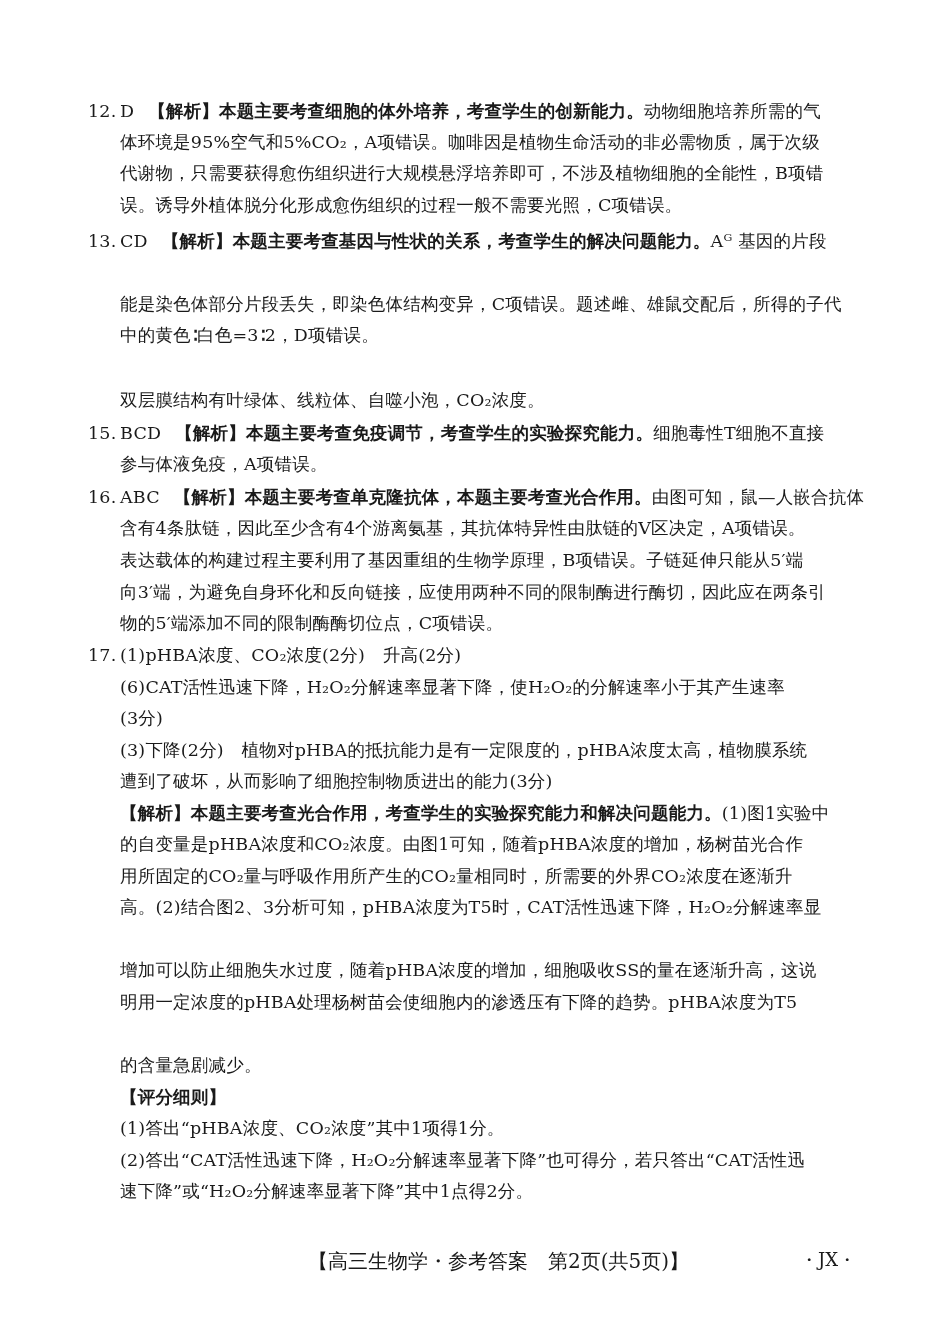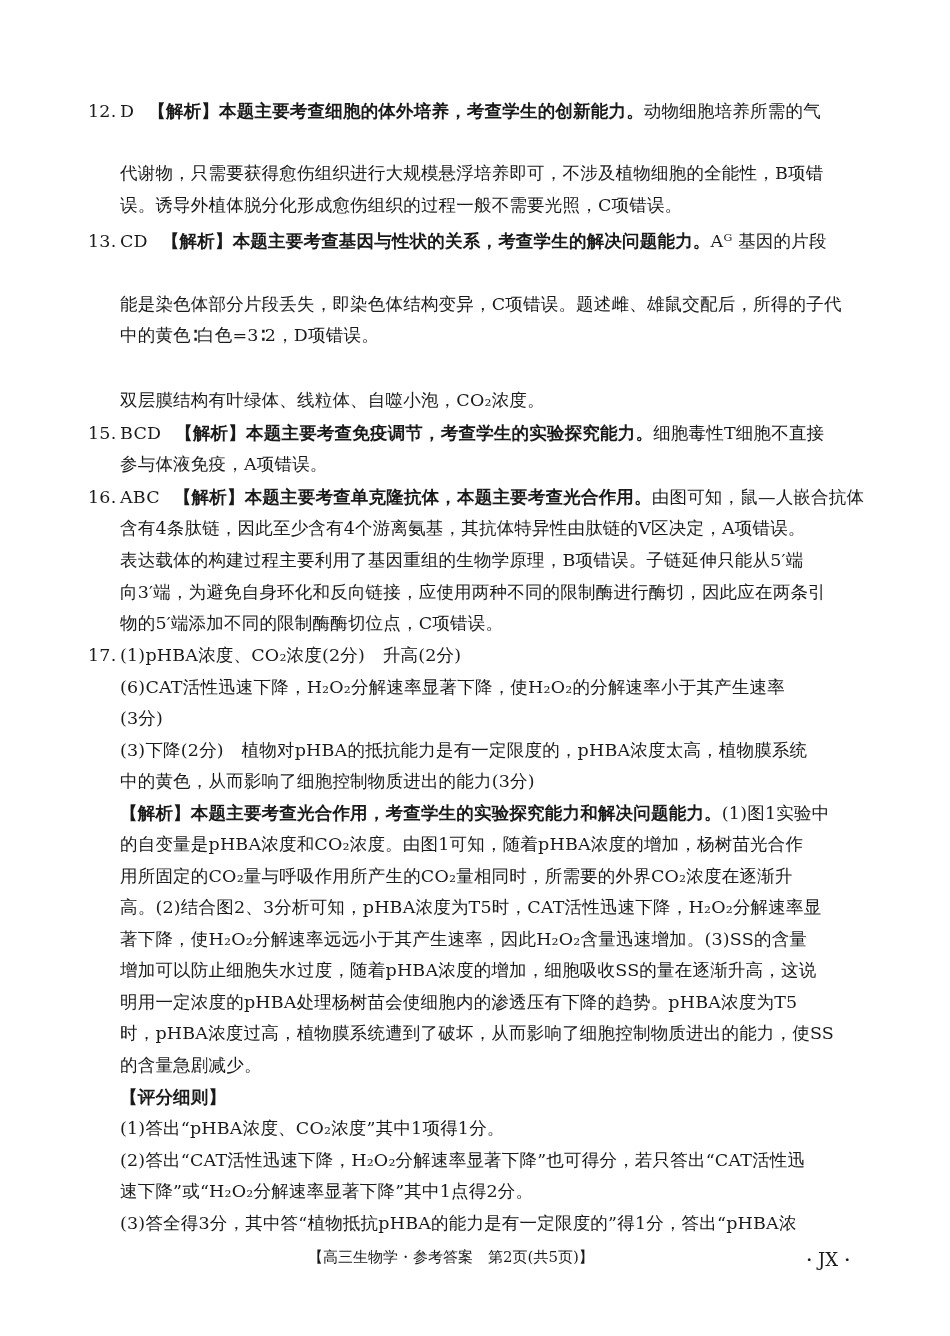--- a/index.html
+++ b/index.html
@@ -12,33 +12,34 @@
   .line {
     position: absolute; left: 0; white-space: nowrap;
     font-size: 17.5px; line-height: 30px; letter-spacing: 0.2px;
   }
   .l0 { left: 88px; }
   .l1 { left: 120px; }
   .b { font-weight: bold; font-family: "DejaVu Sans", "Liberation Sans", sans-serif; }
   .num { display: inline-block; width: 32px; }
   .ans { display: inline-block; margin-right: 14px; }
   .footer {
-    position: absolute; top: 1248px; left: 308px; font-size: 15px; white-space: nowrap;
+    position: absolute; top: 1248px; left: 308px; font-size: 20px; white-space: nowrap;
     font-family: "DejaVu Serif", serif;
   }
   .footer-right { position: absolute; top: 1248px; left: 800px; font-size: 18px; }
 </style>
 </head>
 <body>
 
 <div class="page">
 
   <div class="line l0" style="top:96px">
     <span class="num">12.</span><span class="ans">D</span><span class="b">【解析】</span><span class="b">本题主要考查细胞的体外培养，考查学生的创新能力。</span><span>动物细胞培养所需的气</span>
   </div>
+  <div class="line l1" style="top:127px">体环境是95%空气和5%CO₂，A项错误。咖啡因是植物生命活动的非必需物质，属于次级</div>
   <div class="line l1" style="top:158px">代谢物，只需要获得愈伤组织进行大规模悬浮培养即可，不涉及植物细胞的全能性，B项错</div>
   <div class="line l1" style="top:190px">误。诱导外植体脱分化形成愈伤组织的过程一般不需要光照，C项错误。</div>
 
   <div class="line l0" style="top:226px">
     <span class="num">13.</span><span class="ans">CD</span><span class="b">【解析】</span><span class="b">本题主要考查基因与性状的关系，考查学生的解决问题能力。</span><span>Aᴳ 基因的片段</span>
   </div>
   <div class="line l1" style="top:289px">能是染色体部分片段丢失，即染色体结构变异，C项错误。题述雌、雄鼠交配后，所得的子代</div>
   <div class="line l1" style="top:320px">中的黄色∶白色=3∶2，D项错误。</div>
 
   <div class="line l1" style="top:385px">双层膜结构有叶绿体、线粒体、自噬小泡，CO₂浓度。</div>
@@ -55,35 +56,32 @@
   <div class="line l1" style="top:545px">表达载体的构建过程主要利用了基因重组的生物学原理，B项错误。子链延伸只能从5′端</div>
   <div class="line l1" style="top:577px">向3′端，为避免自身环化和反向链接，应使用两种不同的限制酶进行酶切，因此应在两条引</div>
   <div class="line l1" style="top:608px">物的5′端添加不同的限制酶酶切位点，C项错误。</div>
 
   <div class="line l0" style="top:640px">
     <span class="num">17.</span><span>(1)pHBA浓度、CO₂浓度(2分)　升高(2分)</span>
   </div>
   <div class="line l1" style="top:672px">(6)CAT活性迅速下降，H₂O₂分解速率显著下降，使H₂O₂的分解速率小于其产生速率</div>
   <div class="line l1" style="top:703px">(3分)</div>
   <div class="line l1" style="top:735px">(3)下降(2分)　植物对pHBA的抵抗能力是有一定限度的，pHBA浓度太高，植物膜系统</div>
-  <div class="line l1" style="top:766px">中的黄色，从而影响了细胞控制物质进出的能力(3分)</div>
+  <div class="line l1" style="top:766px">遭到了破坏，从而影响了细胞控制物质进出的能力(3分)</div>
 
   <div class="line l1" style="top:798px">
     <span class="b">【解析】</span><span class="b">本题主要考查光合作用，考查学生的实验探究能力和解决问题能力。</span><span>(1)图1实验中</span>
   </div>
   <div class="line l1" style="top:829px">的自变量是pHBA浓度和CO₂浓度。由图1可知，随着pHBA浓度的增加，杨树苗光合作</div>
   <div class="line l1" style="top:861px">用所固定的CO₂量与呼吸作用所产生的CO₂量相同时，所需要的外界CO₂浓度在逐渐升</div>
   <div class="line l1" style="top:892px">高。(2)结合图2、3分析可知，pHBA浓度为T5时，CAT活性迅速下降，H₂O₂分解速率显</div>
-  <div class="line l1" style="top:924px">著下降，使H₂O₂分解速率远远小于其产生速率，因此H₂O₂含量迅速增加。(3)SS的含量</div>
   <div class="line l1" style="top:955px">增加可以防止细胞失水过度，随着pHBA浓度的增加，细胞吸收SS的量在逐渐升高，这说</div>
   <div class="line l1" style="top:987px">明用一定浓度的pHBA处理杨树苗会使细胞内的渗透压有下降的趋势。pHBA浓度为T5</div>
-  <div class="line l1" style="top:1018px">时，pHBA浓度过高，植物膜系统遭到了破坏，从而影响了细胞控制物质进出的能力，使SS</div>
   <div class="line l1" style="top:1050px">的含量急剧减少。</div>
 
   <div class="line l1 b" style="top:1082px">【评分细则】</div>
   <div class="line l1" style="top:1113px">(1)答出“pHBA浓度、CO₂浓度”其中1项得1分。</div>
   <div class="line l1" style="top:1145px">(2)答出“CAT活性迅速下降，H₂O₂分解速率显著下降”也可得分，若只答出“CAT活性迅</div>
   <div class="line l1" style="top:1176px">速下降”或“H₂O₂分解速率显著下降”其中1点得2分。</div>
-  <div class="line l1" style="top:1208px">(3)答全得3分，其中答“植物抵抗pHBA的能力是有一定限度的”得1分，答出“pHBA浓</div>
 
   <div class="footer">【高三生物学・参考答案　第2页(共5页)】</div>
   <div class="footer-right">・JX・</div>
 </div>
 
 </body></html>

